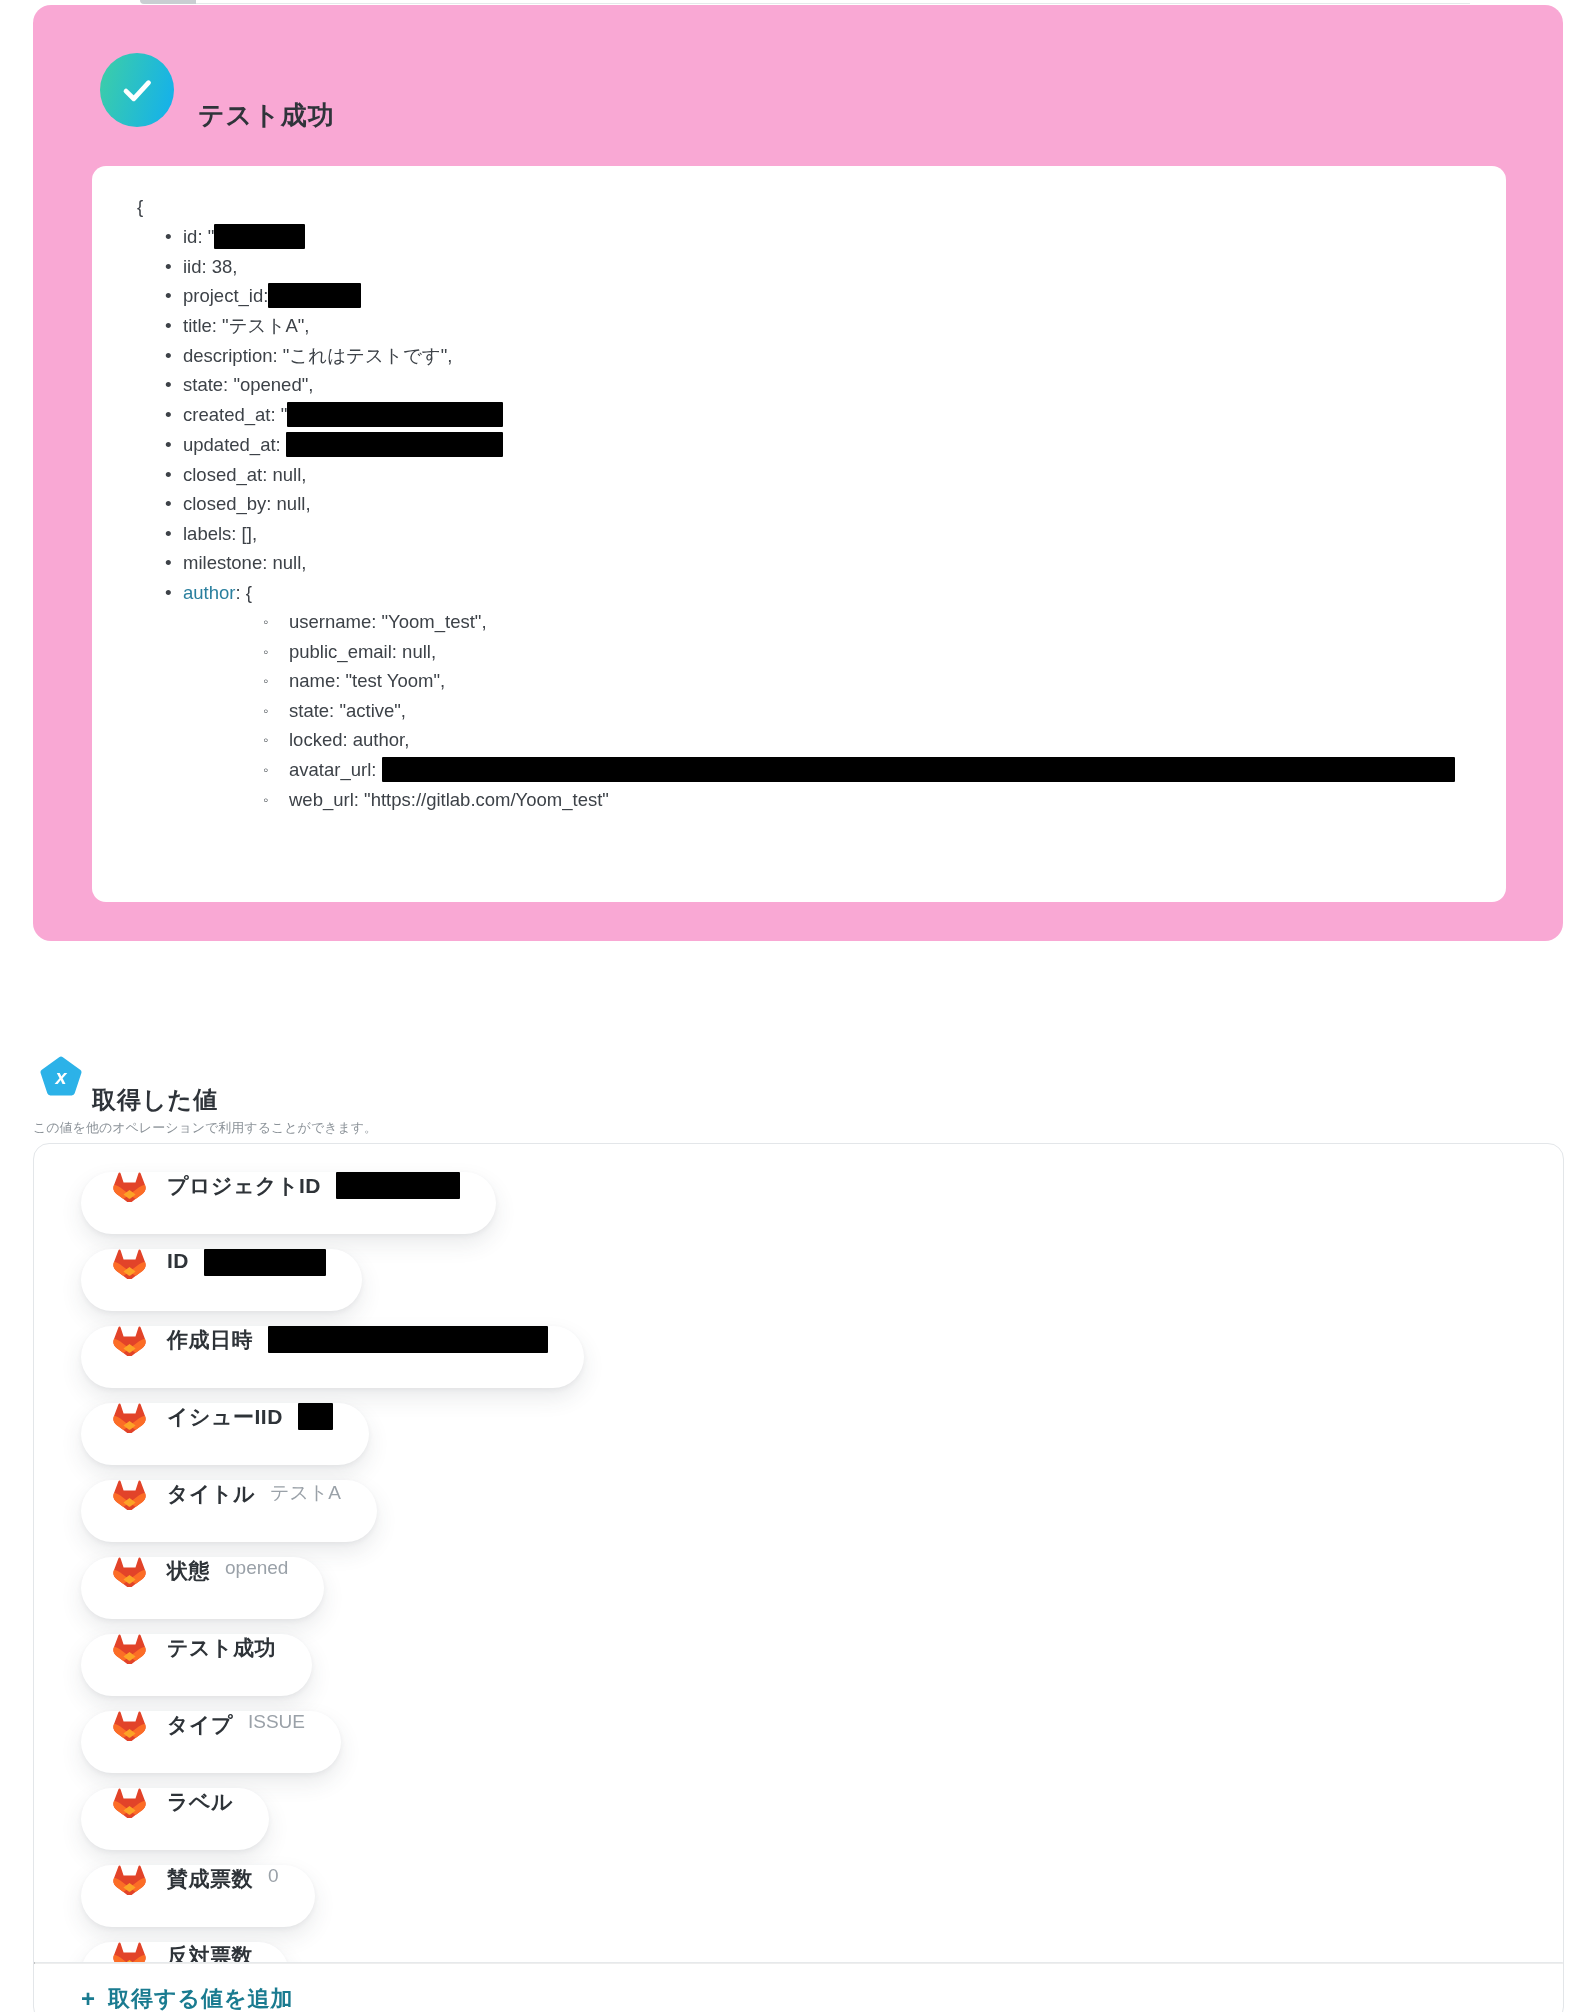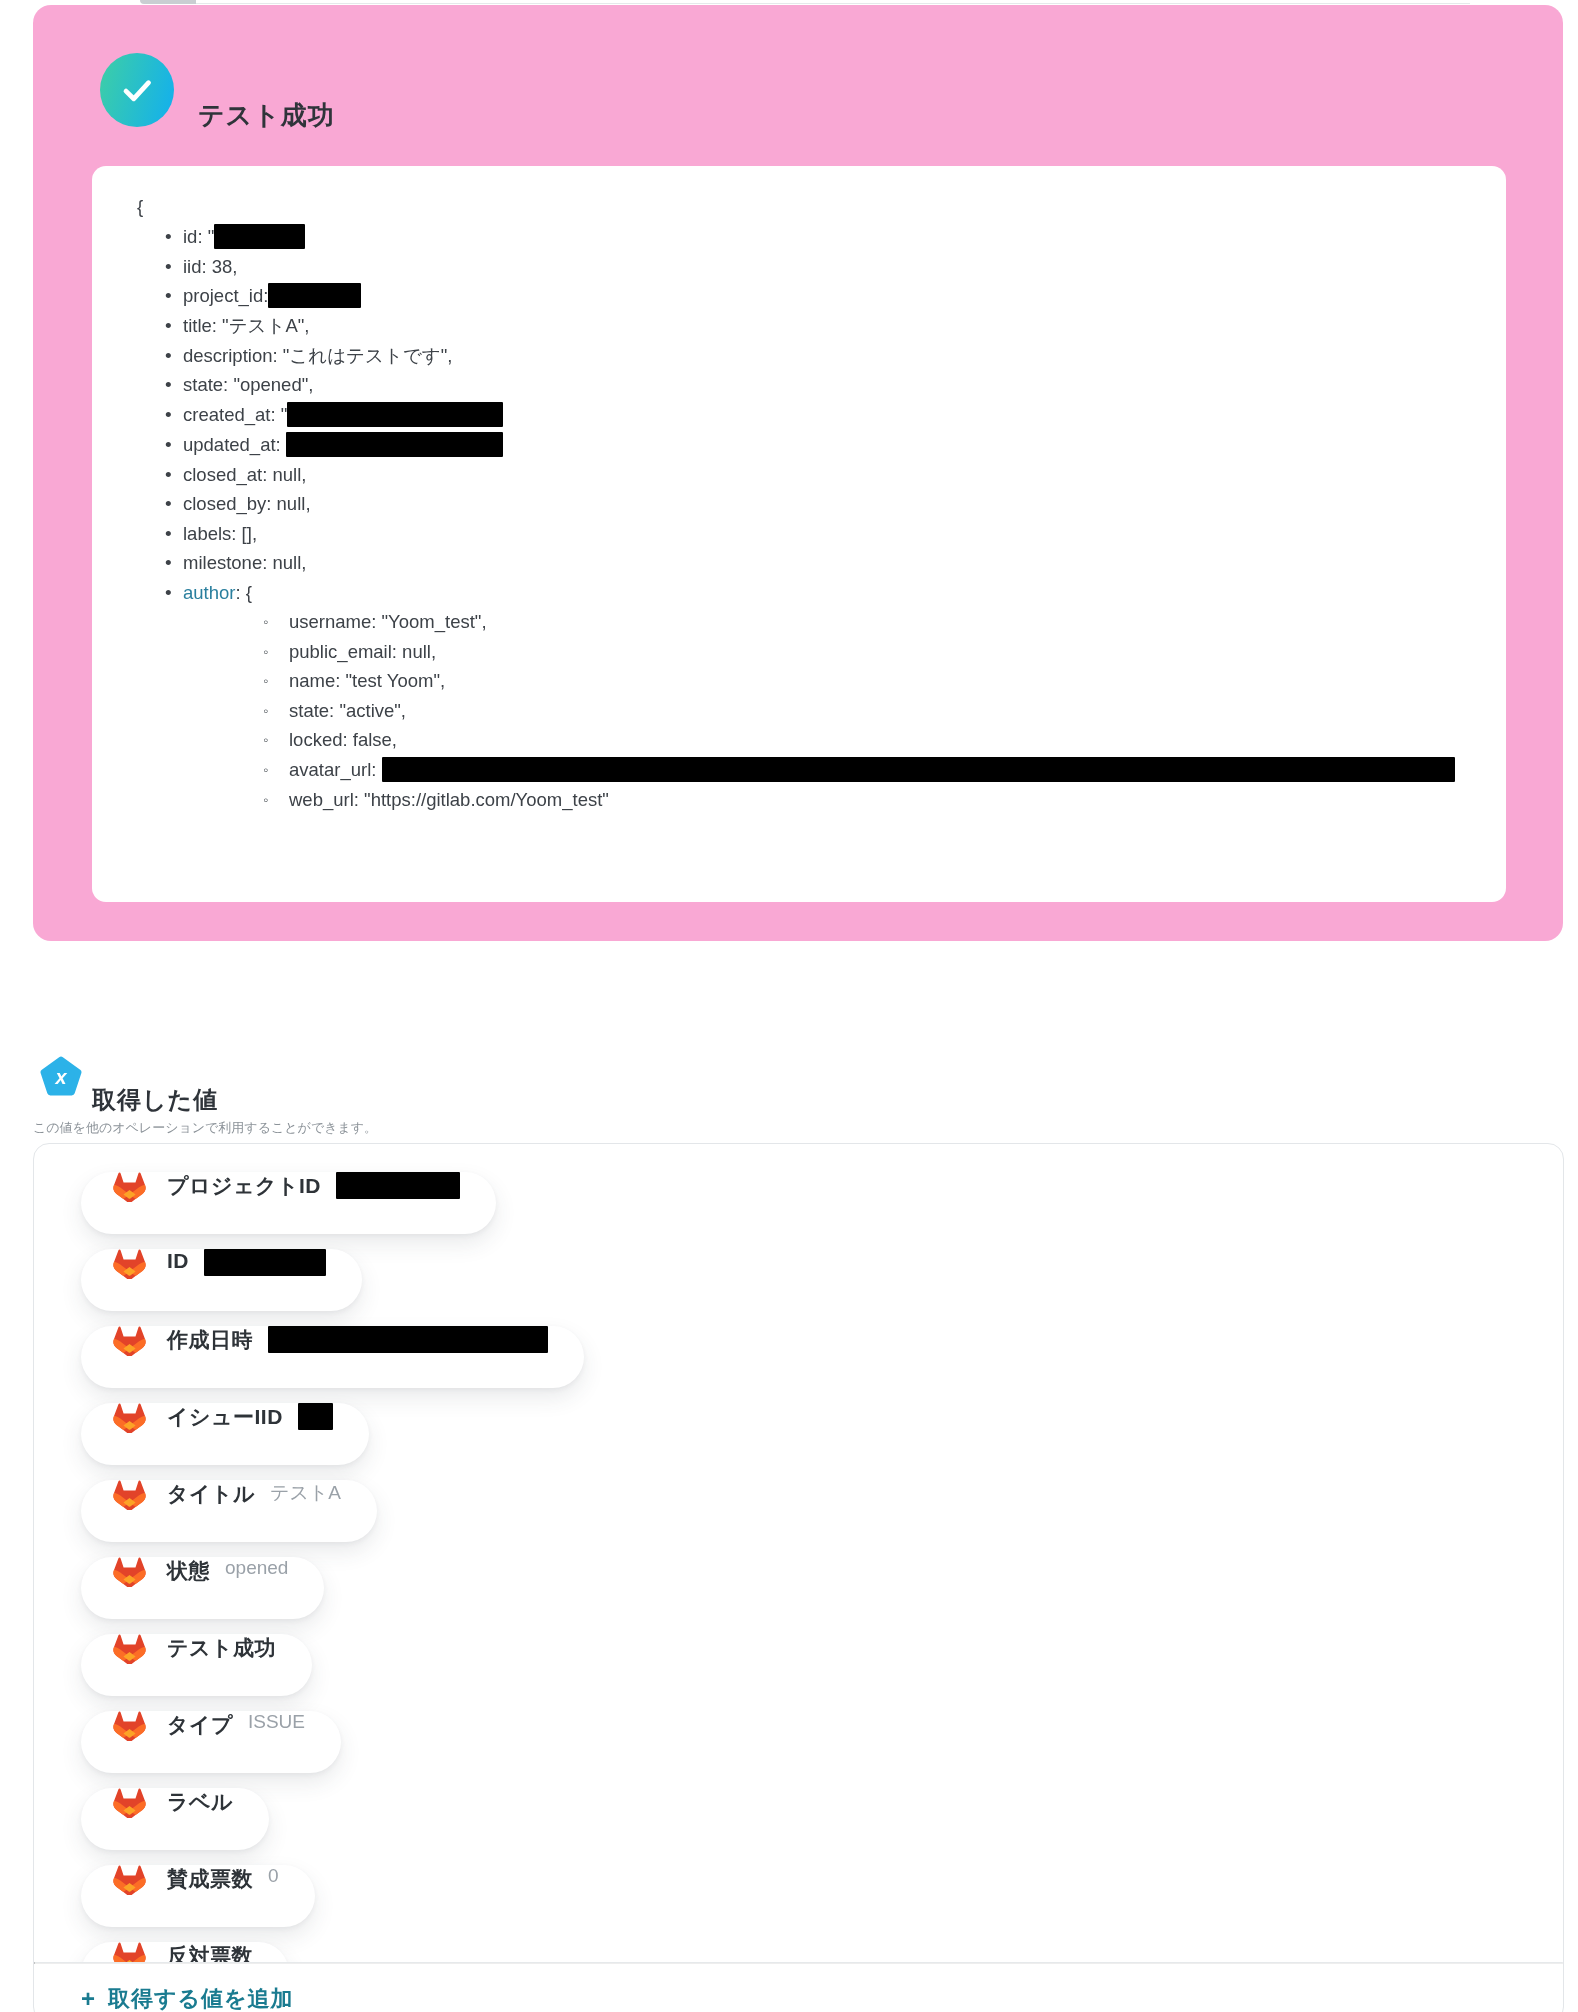--- a/index.html
+++ b/index.html
@@ -118,21 +118,21 @@
         <li class="d1"><span>updated_at: </span><span class="redact" style="width:217px"></span></li>
         <li class="d1"><span>closed_at: null,</span></li>
         <li class="d1"><span>closed_by: null,</span></li>
         <li class="d1"><span>labels: [],</span></li>
         <li class="d1"><span>milestone: null,</span></li>
         <li class="d1"><span class="json-link">author</span><span>: {</span></li>
         <li class="d2"><span>username: "Yoom_test",</span></li>
         <li class="d2"><span>public_email: null,</span></li>
         <li class="d2"><span>name: "test Yoom",</span></li>
         <li class="d2"><span>state: "active",</span></li>
-        <li class="d2"><span>locked: false,</span></li>
+        <li class="d2"><span>locked: author,</span></li>
         <li class="d2"><span>avatar_url: </span><span class="redact" style="width:1073px"></span></li>
         <li class="d2"><span>web_url: "https://gitlab.com/Yoom_test"</span></li>
       </ul>
     </div>
   </div>
 </section>
 
 <div class="vh-icon">
   <svg viewBox="0 0 40 40">
     <path d="M20 3.5 36.5 15.5 30.2 34.5 9.8 34.5 3.5 15.5 Z" fill="#2cb2e8" stroke="#2cb2e8" stroke-width="6" stroke-linejoin="round"></path>

